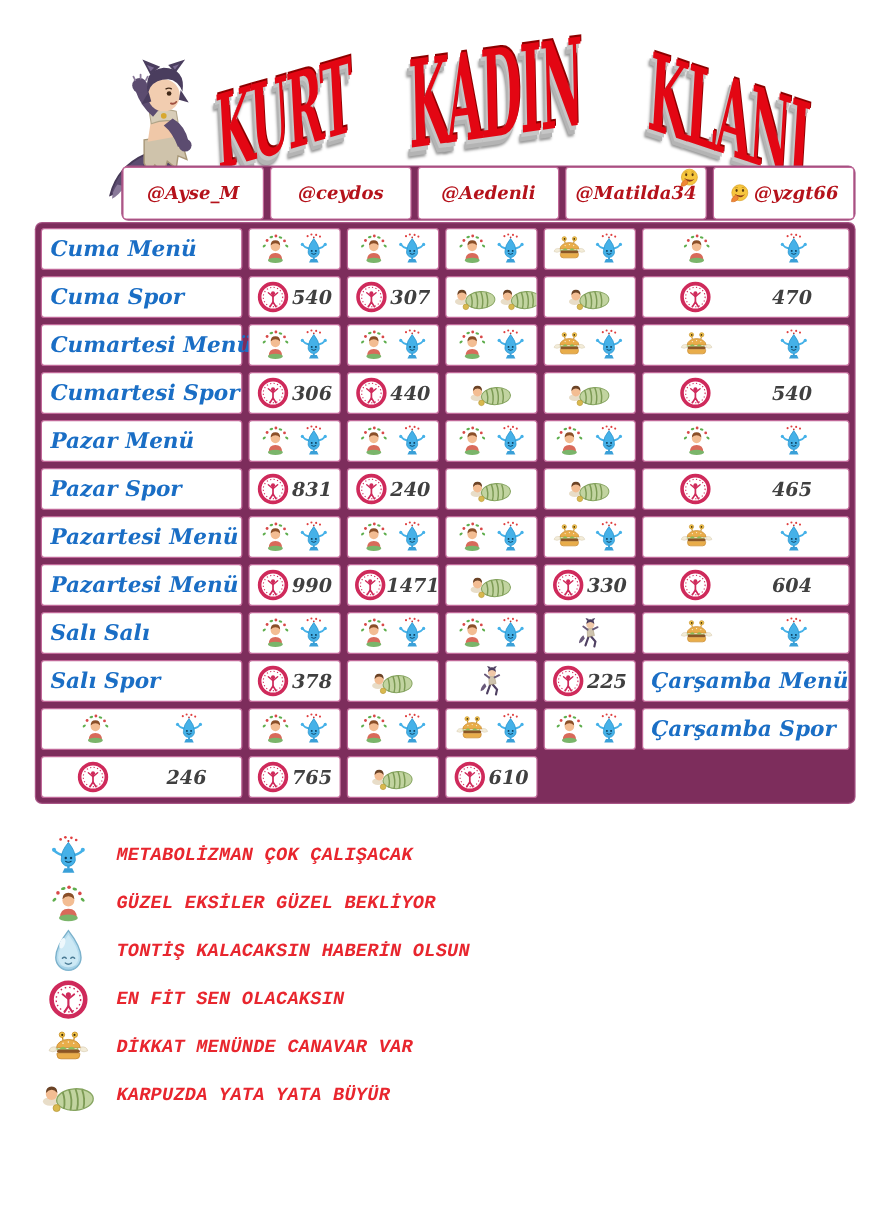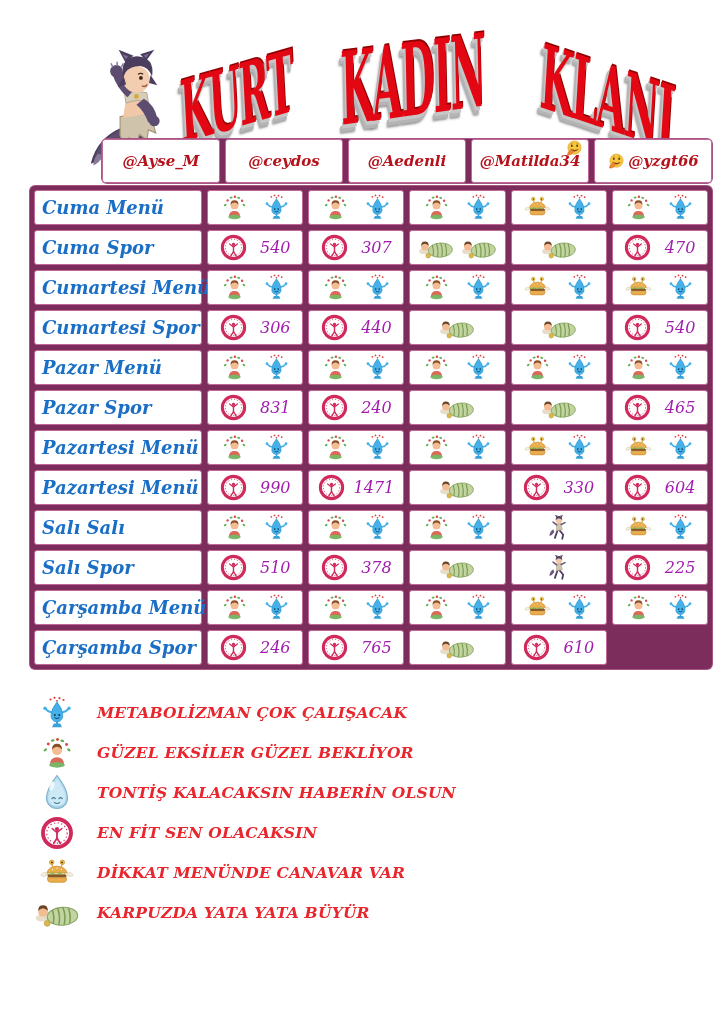--- a/index.html
+++ b/index.html
@@ -36,30 +36,30 @@
              display:grid;grid-template-columns:168px repeat(5,1fr);gap:5px;grid-auto-rows:35px;
              box-shadow:0 0 0 1px #a75585;}
   .row-label{background:#fff;border:1.5px solid #c06898;border-radius:3px;
              display:flex;align-items:center;padding-left:7px;
              color:#1a6ec5;font-weight:bold;font-style:italic;font-size:18px;white-space:nowrap;}
   .cell{background:#fff;border:1.5px solid #c06898;border-radius:3px;
         display:flex;align-items:center;justify-content:space-around;padding:0 5px;overflow:hidden;}
   .cell .icon{width:27px;height:27px;display:flex;align-items:center;justify-content:center;flex:0 0 auto;}
   .cell .icon svg{width:100%;height:100%;}
   .cell .icon.wide{width:38px;}
-  .score{color:#a21caf;font-weight:normal;font-style:italic;font-size:16px;}
+  .score{color:#404040;font-weight:bold;font-style:italic;font-size:16px;}
 
   
   .legend{position:absolute;left:33px;top:696px;display:flex;flex-direction:column;gap:7px;}
   .legend-item{display:flex;align-items:center;gap:16px;height:33px;}
   .legend-icon{width:48px;display:flex;align-items:center;justify-content:center;flex:0 0 auto;}
   .legend-icon svg{width:34px;height:34px;}
   .legend-icon.big svg{width:42px;height:40px;}
   .legend-icon.wide svg{width:48px;height:32px;}
-  .legend-label{color:#e8262e;font-weight:bold;font-style:italic;font-size:15.5px;letter-spacing:.2px;white-space:nowrap;}
+  .legend-label{color:#e8262e;font-weight:bold;font-style:italic;font-size:15.5px;letter-spacing:.2px;white-space:nowrap;font-family:Liberation Mono, monospace;}
 </style>
 </head>
 <body>
 
 <div class="page">
 
   <div class="mascot">
     <svg viewBox="0 0 70 100" aria-hidden="true">
       <path d="M28 55 Q12 62 8 78 Q17 75 25 64 Q28 60 31 56 Z" fill="#5c4c70" stroke="#473a58" stroke-width="1"></path>
       <path d="M12 72 Q9 76 9 80 Q13 78 16 73 Z" fill="#8a7a9a"></path>
@@ -1399,33 +1399,20 @@
               <path d="M16 6 Q21.6 13 21.6 18.5 A5.9 5.9 0 1 1 10.2 18.5 Q10.2 13 16 6 Z" fill="#45b1e8" stroke="#2590c8" stroke-width=".7"></path>
               <circle cx="13.8" cy="19" r="1" fill="#0a3a58"></circle>
               <circle cx="18.2" cy="19" r="1" fill="#0a3a58"></circle>
               <path d="M13.4 21.6 Q16 23.6 18.6 21.6" stroke="#0a3a58" stroke-width=".9" fill="none"></path>
               <rect x="15" y="25.5" width="2" height="2.4" fill="#3aa0d8"></rect>
               <path d="M12.8 27.6 h6.4 l1.8 3.6 h-10 Z" fill="#3aa0d8"></path>
             </svg>
           </span>
         </div>
         <div class="row-label">Salı Spor</div>
-        <div class="cell">
-          <span class="icon">
-            <svg viewBox="0 0 32 32">
-              <circle cx="16" cy="16" r="13.2" fill="#fff" stroke="#cf2a5b" stroke-width="3.6"></circle>
-              <circle cx="16" cy="16" r="9.6" fill="none" stroke="#cf2a5b" stroke-width="1.1" stroke-dasharray="1.2 2.3"></circle>
-              <circle cx="16" cy="12.3" r="2" fill="#cf2a5b"></circle>
-              <path d="M16 14.5 V21" stroke="#cf2a5b" stroke-width="1.7" stroke-linecap="round"></path>
-              <path d="M16 15.6 L11.4 11.8 M16 15.6 L20.6 11.8" stroke="#cf2a5b" stroke-width="1.4" stroke-linecap="round"></path>
-              <path d="M16 21 L13 25.6 M16 21 L19 25.6" stroke="#cf2a5b" stroke-width="1.6" stroke-linecap="round"></path>
-            </svg>
-          </span>
-          <span class="score">510</span>
-        </div>
         <div class="cell">
           <span class="icon">
             <svg viewBox="0 0 32 32">
               <circle cx="16" cy="16" r="13.2" fill="#fff" stroke="#cf2a5b" stroke-width="3.6"></circle>
               <circle cx="16" cy="16" r="9.6" fill="none" stroke="#cf2a5b" stroke-width="1.1" stroke-dasharray="1.2 2.3"></circle>
               <circle cx="16" cy="12.3" r="2" fill="#cf2a5b"></circle>
               <path d="M16 14.5 V21" stroke="#cf2a5b" stroke-width="1.7" stroke-linecap="round"></path>
               <path d="M16 15.6 L11.4 11.8 M16 15.6 L20.6 11.8" stroke="#cf2a5b" stroke-width="1.4" stroke-linecap="round"></path>
               <path d="M16 21 L13 25.6 M16 21 L19 25.6" stroke="#cf2a5b" stroke-width="1.6" stroke-linecap="round"></path>
             </svg>

